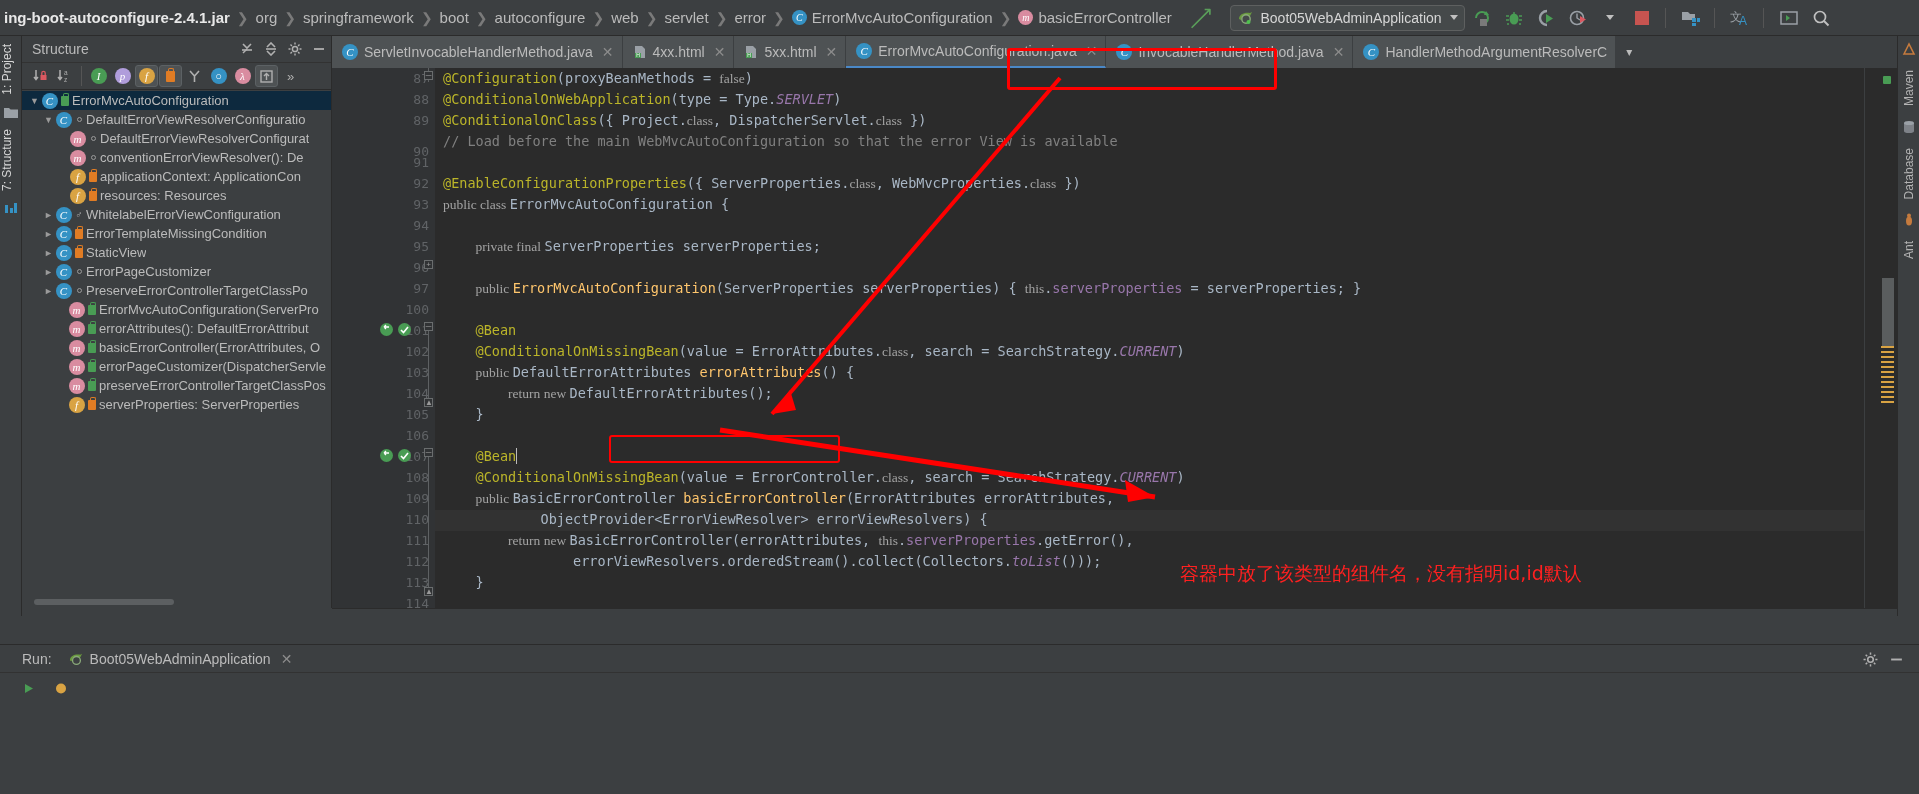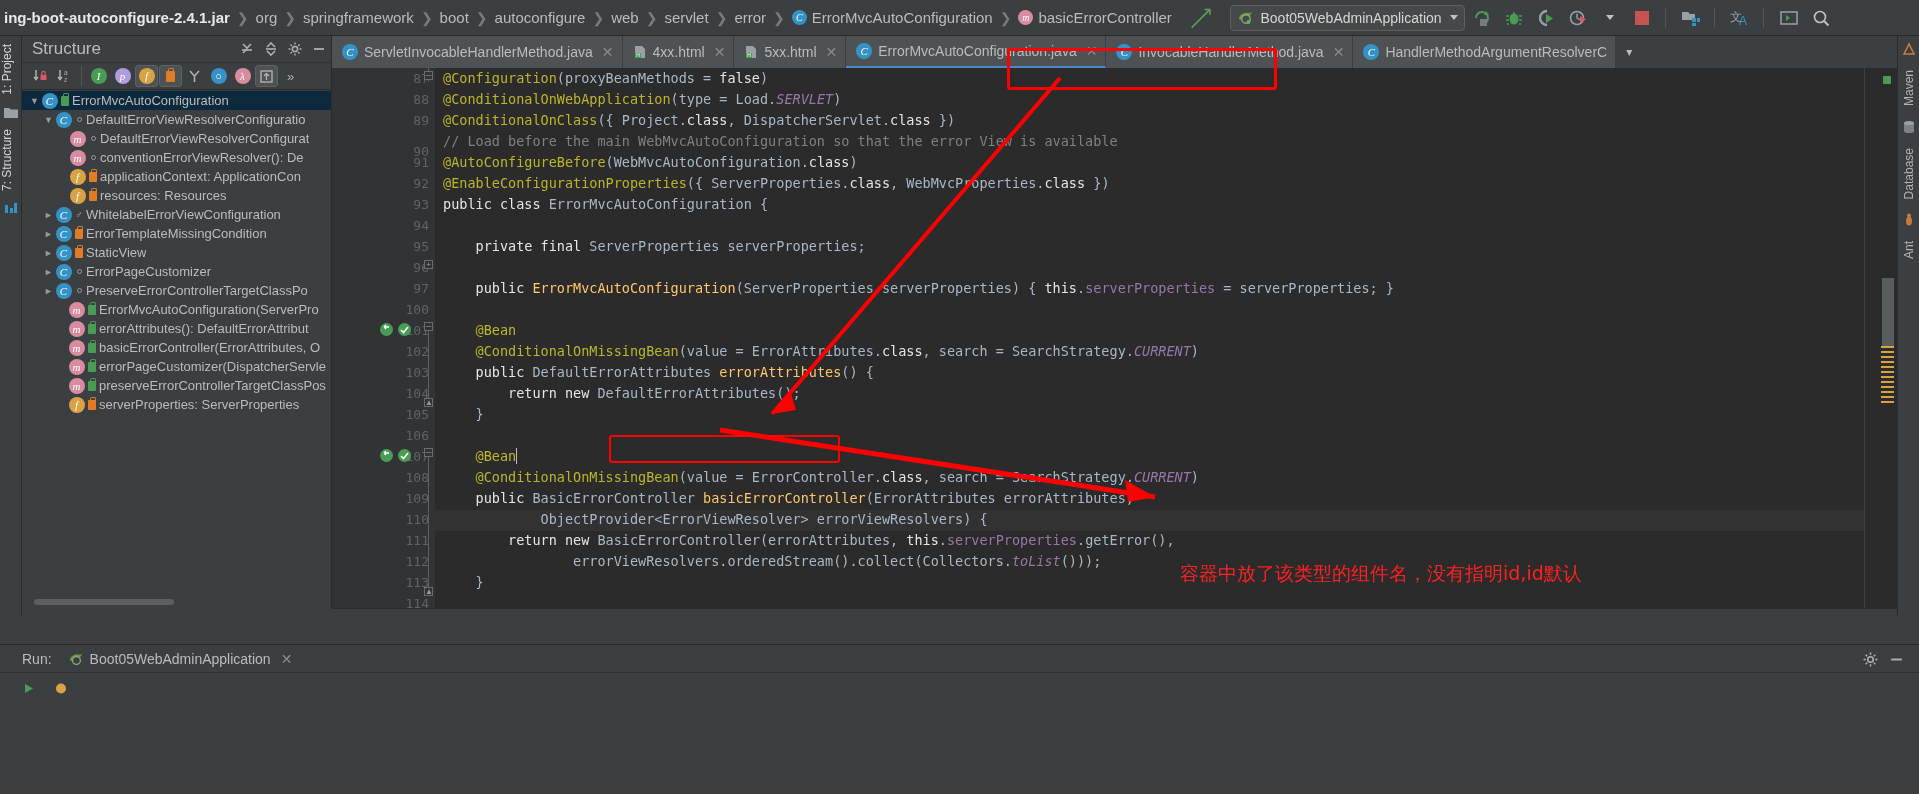--- a/index.html
+++ b/index.html
@@ -57,21 +57,21 @@
     display:flex; flex-direction:column; align-items:center; padding-top:4px;
   }
 
   
   .structure {
     position:absolute; left:22px; top:36px; width:310px; height:572px;
     background:#3c3f41; border-right:1px solid #2b2b2b;
     display:flex; flex-direction:column;
   }
   .st-head { height:26px; display:flex; align-items:center; padding-left:10px; }
-  .st-title { font-size:17px; color:#bbbbbb; flex:1; }
+  .st-title { font-size:14px; color:#bbbbbb; flex:1; }
   .st-head .hicon { width:24px; height:22px; display:flex; align-items:center; justify-content:center; }
   .st-toolbar {
     height:28px; display:flex; align-items:center; padding-left:6px;
     border-bottom:1px solid #2b2b2b; border-top:1px solid #323232;
   }
   .st-toolbar .tgl { width:23px;height:22px;display:flex;align-items:center;justify-content:center;border-radius:3px;margin-right:1px;}
   .st-toolbar .tgl.on { background:#4e5254; border:1px solid #5c6164; }
   .cir { width:16px;height:16px;border-radius:50%;display:inline-flex;align-items:center;justify-content:center;
          font-size:11px;color:#fff;font-family:"Liberation Serif",serif;font-style:italic;}
   .tree { flex:1; overflow:hidden; padding-top:1px; }
@@ -122,21 +122,21 @@
         font-family:"DejaVu Sans Mono", monospace; }
   .lnum-wrap { position:relative; width:100%; height:100%; }
   .gmark { position:absolute; }
   .fold { position:absolute; left:92px; width:9px; height:9px; border:1px solid #6a6d6e; color:#9a9a9a;
           font-size:8px; line-height:7px; text-align:center; background:#313335; }
   .foldline { position:absolute; left:96px; width:1px; background:#5e6163; }
   .cline { position:absolute; white-space:pre; left:8px; }
   .caretline { position:absolute; left:0; right:0; height:21px; border-top:1px solid #323232; border-bottom:1px solid #323232; }
 
   
-  .kw   { color:#e5e5e5; }
+  .kw   { color:#a3a3a3;font-family:Liberation Serif, serif; }
   .ann  { color:#bbb529; }
   .cmt  { color:#808080; }
   .fld  { color:#9876aa; }
   .ital { color:#9876aa; font-style:italic; }
   .mtd  { color:#ffc66d; }
   .pln  { color:#a9b7c6; }
 
   
   .markerbar {
     position:absolute; left:1864px; top:68px; width:33px; height:540px; background:#2b2b2b;
@@ -720,24 +720,23 @@
         <div class="foldline" style="top:263px; height:67px;"></div>
         <div class="fold" style="top:330px;" style2="">▲</div>
         <div class="fold" style="top:380px;">─</div>
         <div class="foldline" style="top:389px; height:130px;"></div>
         <div class="fold" style="top:519px;">▲</div>
       </div>
     </div>
 
     <div class="code">
       <div class="cline" style="top:2px;"><span class="ann">@Configuration</span><span class="pln">(proxyBeanMethods = </span><span class="kw">false</span><span class="pln">)</span></div>
-      <div class="cline" style="top:23px;"><span class="ann">@ConditionalOnWebApplication</span><span class="pln">(type = Load.</span><span class="ital">SERVLET</span><span class="pln">)</span></div>
+      <div class="cline" style="top:23px;"><span class="ann">@ConditionalOnWebApplication</span><span class="pln">(type = Type.</span><span class="ital">SERVLET</span><span class="pln">)</span></div>
       <div class="cline" style="top:44px;"><span class="ann">@ConditionalOnClass</span><span class="pln">({ Project.</span><span class="kw">class</span><span class="pln">, DispatcherServlet.</span><span class="kw">class</span><span class="pln"> })</span></div>
       <div class="cline" style="top:65px;"><span class="cmt">// Load before the main WebMvcAutoConfiguration so that the error View is available</span></div>
-      <div class="cline" style="top:86px;"><span class="ann">@AutoConfigureBefore</span><span class="pln">(WebMvcAutoConfiguration.</span><span class="kw">class</span><span class="pln">)</span></div>
       <div class="cline" style="top:107px;"><span class="ann">@EnableConfigurationProperties</span><span class="pln">({ ServerProperties.</span><span class="kw">class</span><span class="pln">, WebMvcProperties.</span><span class="kw">class</span><span class="pln"> })</span></div>
       <div class="cline" style="top:128px;"><span class="kw">public class </span><span class="pln">ErrorMvcAutoConfiguration {</span></div>
       <div class="cline" style="top:149px;"></div>
       <div class="cline" style="top:170px;"><span class="pln">    </span><span class="kw">private final </span><span class="pln">ServerProperties serverProperties;</span></div>
       <div class="cline" style="top:191px;"></div>
       <div class="cline" style="top:212px;"><span class="pln">    </span><span class="kw">public </span><span class="mtd">ErrorMvcAutoConfiguration</span><span class="pln">(ServerProperties serverProperties) { </span><span class="kw">this</span><span class="pln">.</span><span class="fld">serverProperties</span><span class="pln"> = serverProperties; }</span></div>
       <div class="cline" style="top:233px;"></div>
       <div class="cline" style="top:254px;"><span class="pln">    </span><span class="ann">@Bean</span></div>
       <div class="cline" style="top:296px;"><span class="pln">    </span><span class="kw">public </span><span class="pln">DefaultErrorAttributes </span><span class="mtd">errorAttributes</span><span class="pln">() {</span></div>
       <div class="cline" style="top:275px;"><span class="pln">    </span><span class="ann">@ConditionalOnMissingBean</span><span class="pln">(value = ErrorAttributes.</span><span class="kw">class</span><span class="pln">, search = SearchStrategy.</span><span class="ital">CURRENT</span><span class="pln">)</span></div>

